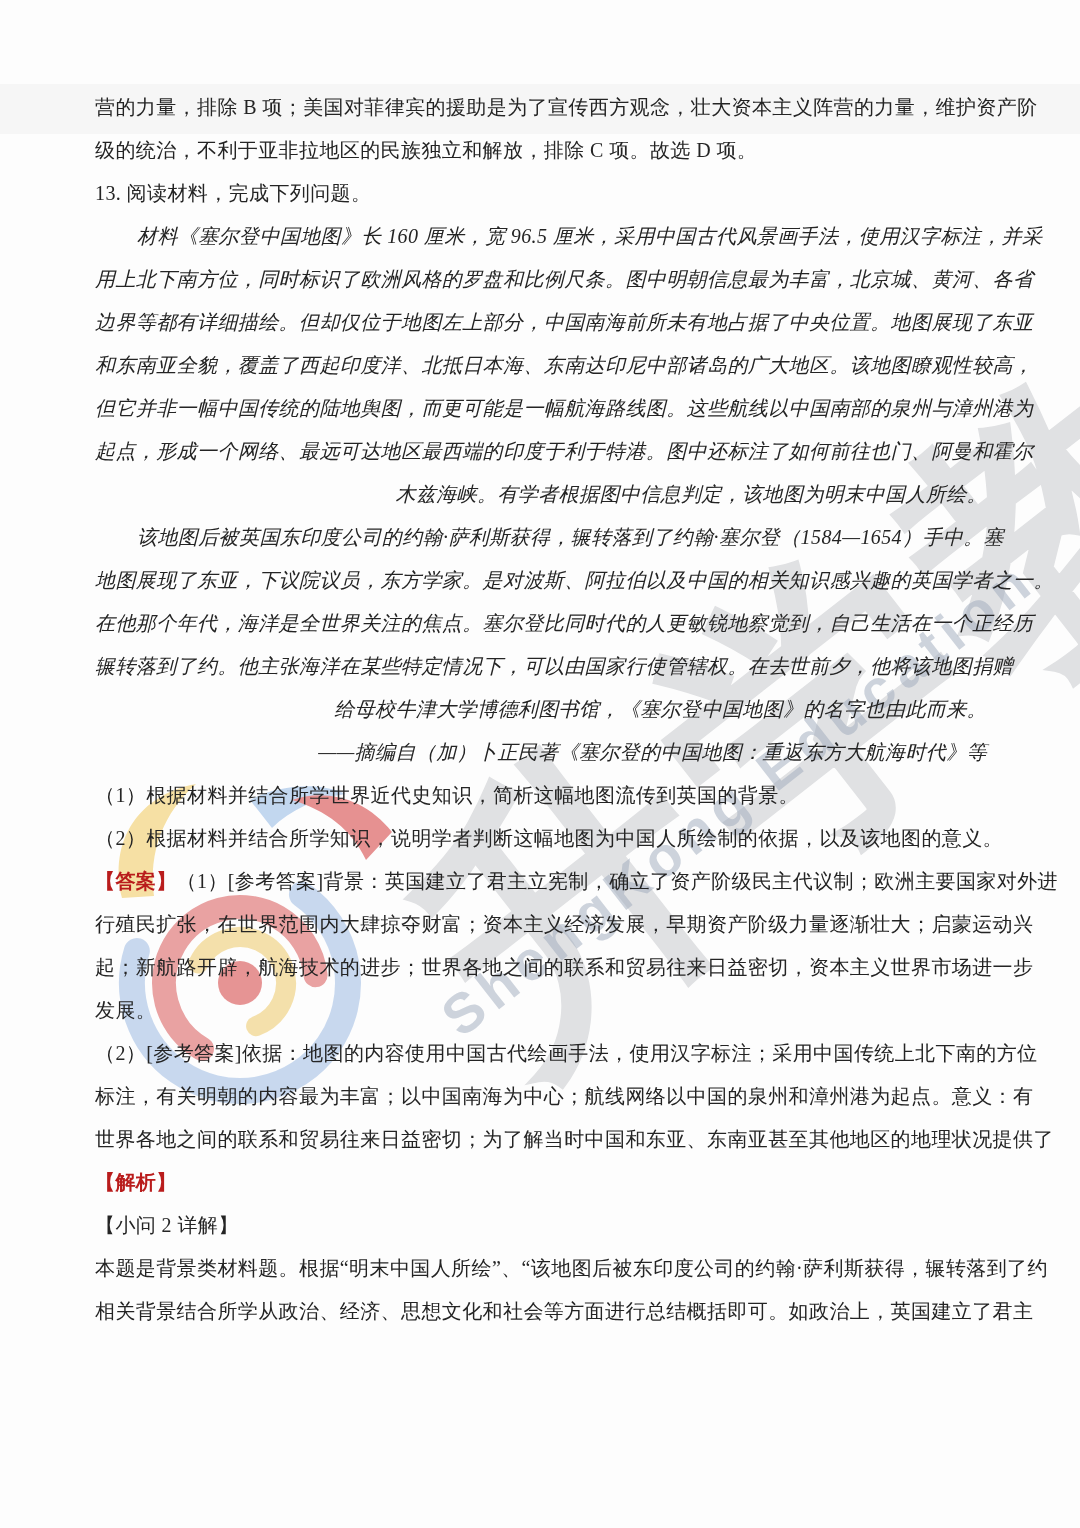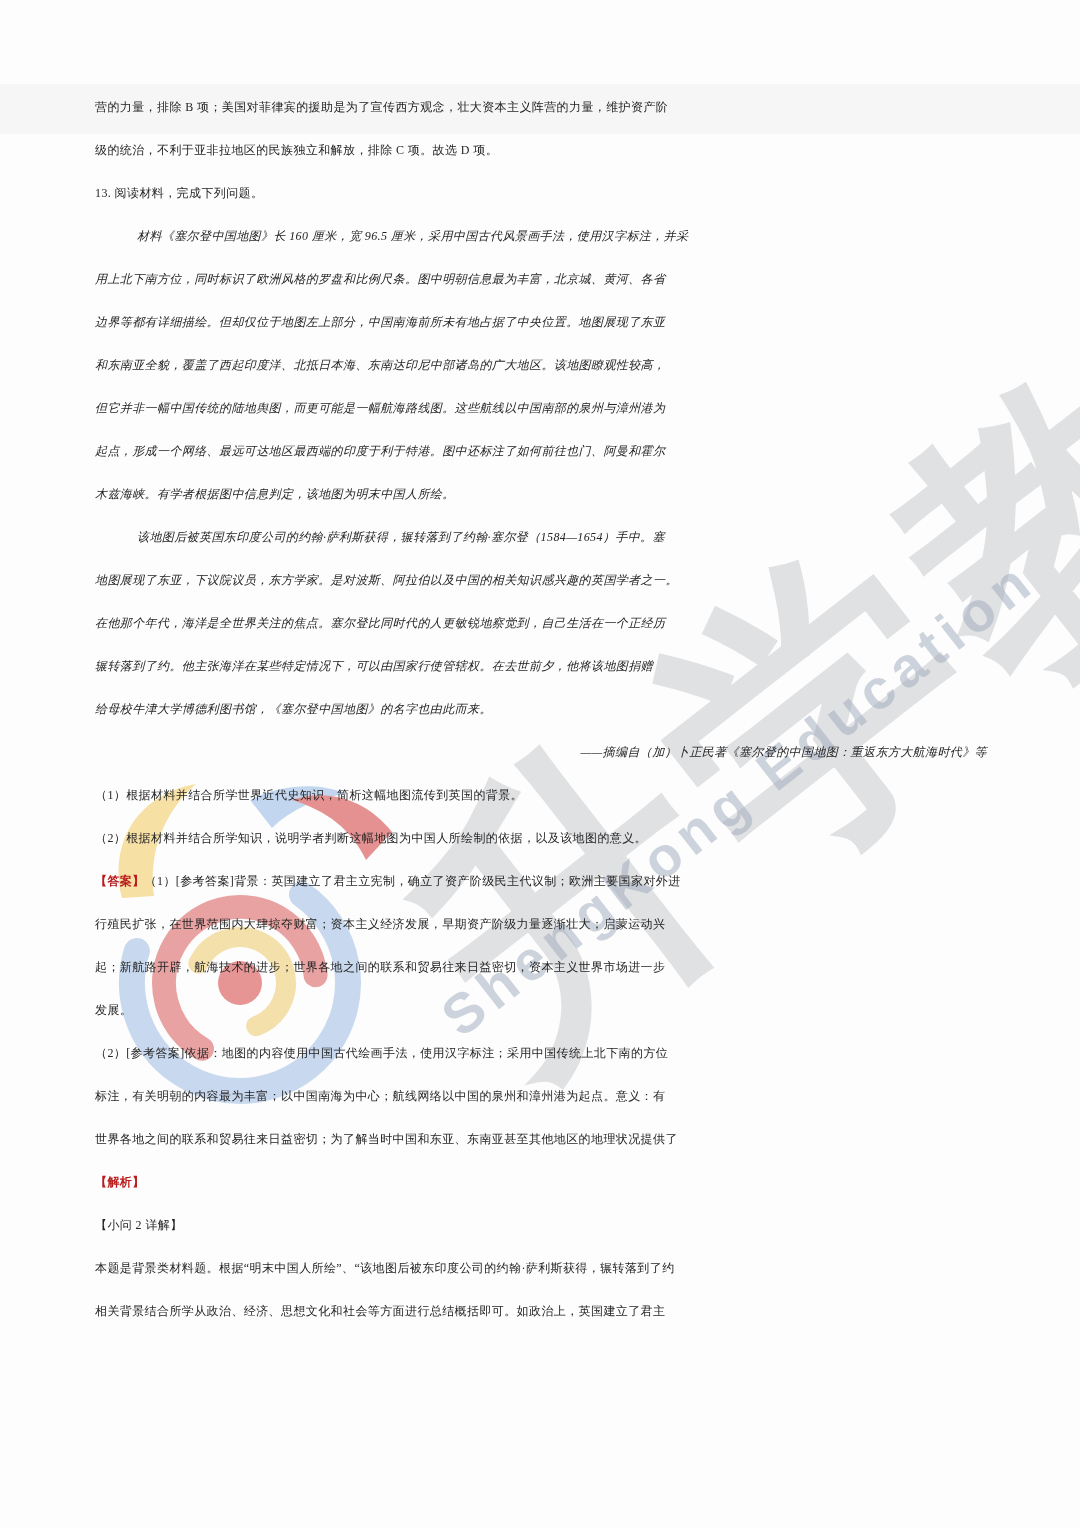--- a/index.html
+++ b/index.html
@@ -34,25 +34,25 @@
     font-weight:700;font-size:56px;line-height:1;
     letter-spacing:7px;white-space:nowrap;
     color:rgba(158,170,188,0.50);
   }
   
   .content{
     position:absolute;z-index:1;
     left:95px;top:86px;width:892px;
   }
   .line{
-    font-size:12px;line-height:43px;height:43px;
+    font-size:20px;line-height:43px;height:43px;
     white-space:nowrap;
   }
   .line span{letter-spacing:.4px;}
-  .kai{font-style:italic;}
+  .kai{font-style:italic;text-align:right;}
   .indent{padding-left:42px;}
   .right{text-align:right;}
   .accent{color:#b91c1c;font-weight:bold;}
 </style>
 </head>
 <body>
 
 <div class="page">
 
   <div class="wm wm-logo">

